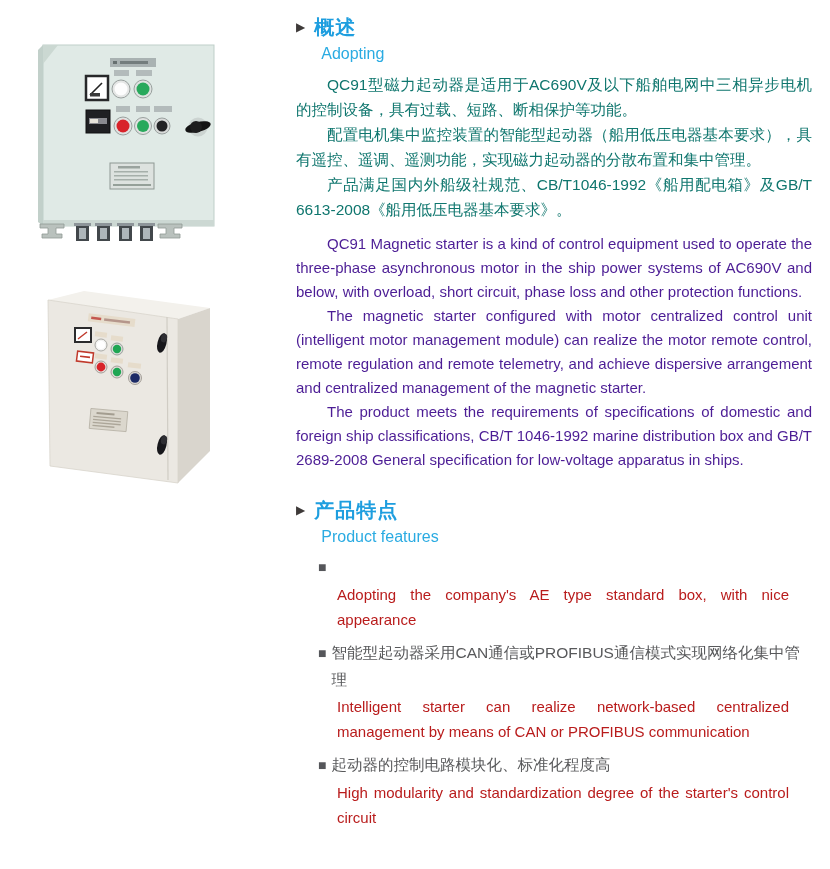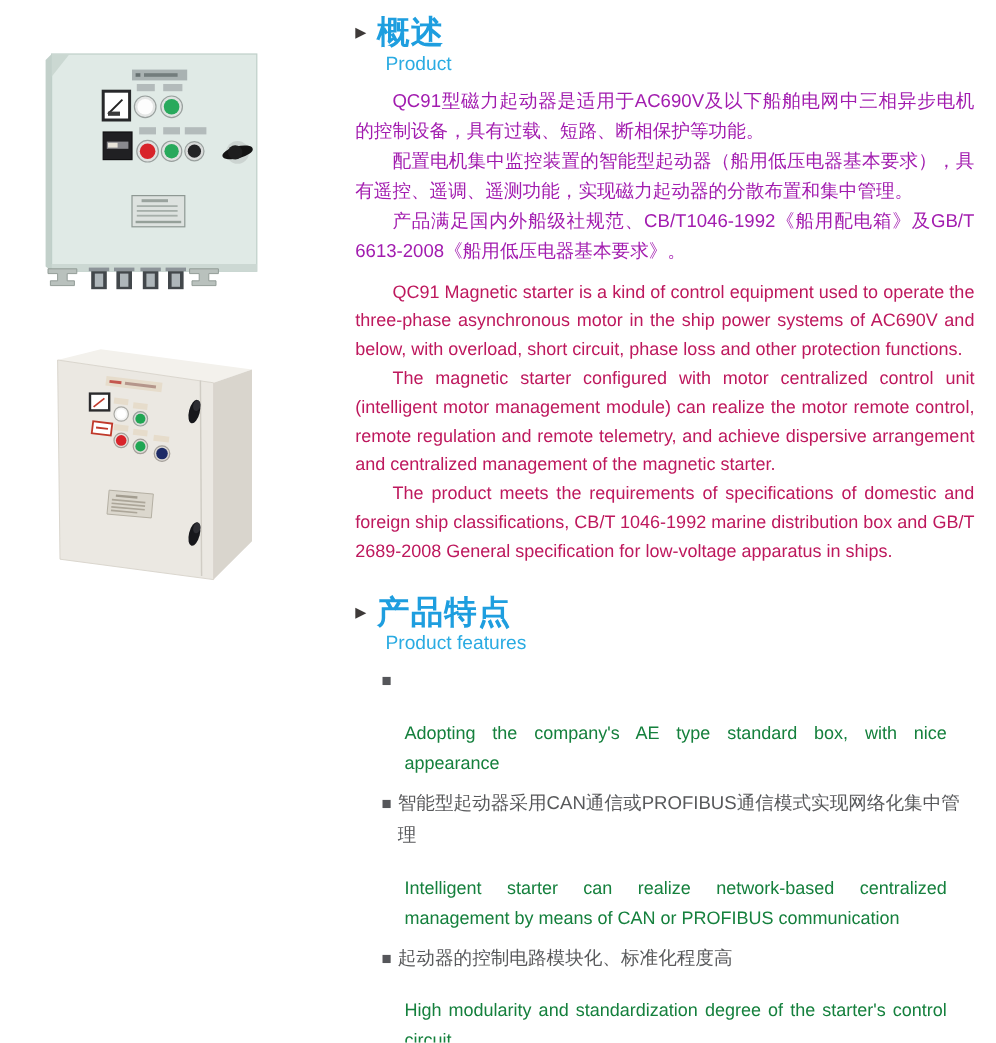--- a/index.html
+++ b/index.html
@@ -29,47 +29,47 @@
   .sec-head { display: flex; align-items: flex-start; }
   .sec-head .arrow {
     font-size: 12px;
     color: #3e3a39;
     line-height: 1;
     margin-top: 9px;
     margin-right: 9px;
     flex: 0 0 auto;
   }
   .t-zh {
-    font-size: 27px;
+    font-size: 20px;
     font-weight: bold;
     color: #1e9edf;
     line-height: 30px;
     letter-spacing: 1px;
   }
   .t-en {
     font-size: 16px;
     color: #2aabe2;
     line-height: 19px;
     padding-left: 7px;
     margin-top: 2px;
   }
 
   .zh-block { margin-top: 9px; }
   .zh-block p {
     font-size: 15.5px;
     line-height: 25px;
-    color: #a21caf;
+    color: #0f766e;
     text-align: justify;
     text-indent: 31px;
   }
   .en-block { margin-top: 10px; }
   .en-block p {
     font-size: 15px;
     line-height: 24px;
-    color: #be185d;
+    color: #4c1d95;
     text-align: justify;
     text-indent: 31px;
   }
 
   .sec-head.second { margin-top: 23px; }
 
   .features-list { margin-top: 8px; padding-left: 22px; }
   .feature { margin-bottom: 2px; }
   .f-zh {
     font-size: 15.5px;
@@ -79,23 +79,23 @@
     align-items: baseline;
   }
   .f-zh .bullet {
     font-size: 14px;
     color: #55565a;
     margin-right: 5px;
     flex: 0 0 auto;
   }
   .f-en {
     font-size: 15px;
-    color: #15803d;
+    color: #b91c1c;
     line-height: 25px;
-    margin: 18px 0 7px 19px;
+    margin: 1px 0 7px 19px;
     max-width: 452px;
     text-align: justify;
   }
 </style>
 </head>
 <body>
 
 <div class="page">
 
   <svg class="photo photo-1" width="185" height="205" viewBox="0 0 185 205">
@@ -270,21 +270,21 @@
       <ellipse cx="126" cy="152" rx="3" ry="4.5" fill="#2e2e33" transform="rotate(14 126 152)"></ellipse>
     </g>
   </svg>
 
   <div class="right-col">
 
     <div class="sec-head">
       <span class="arrow">▶</span>
       <div>
         <div class="t-zh">概述</div>
-        <div class="t-en">Product</div>
+        <div class="t-en">Adopting</div>
       </div>
     </div>
 
     <div class="zh-block">
       <p>QC91型磁力起动器是适用于AC690V及以下船舶电网中三相异步电机的控制设备，具有过载、短路、断相保护等功能。</p>
       <p>配置电机集中监控装置的智能型起动器（船用低压电器基本要求），具有遥控、遥调、遥测功能，实现磁力起动器的分散布置和集中管理。</p>
       <p>产品满足国内外船级社规范、CB/T1046-1992《船用配电箱》及GB/T 6613-2008《船用低压电器基本要求》。</p>
     </div>
 
     <div class="en-block">

